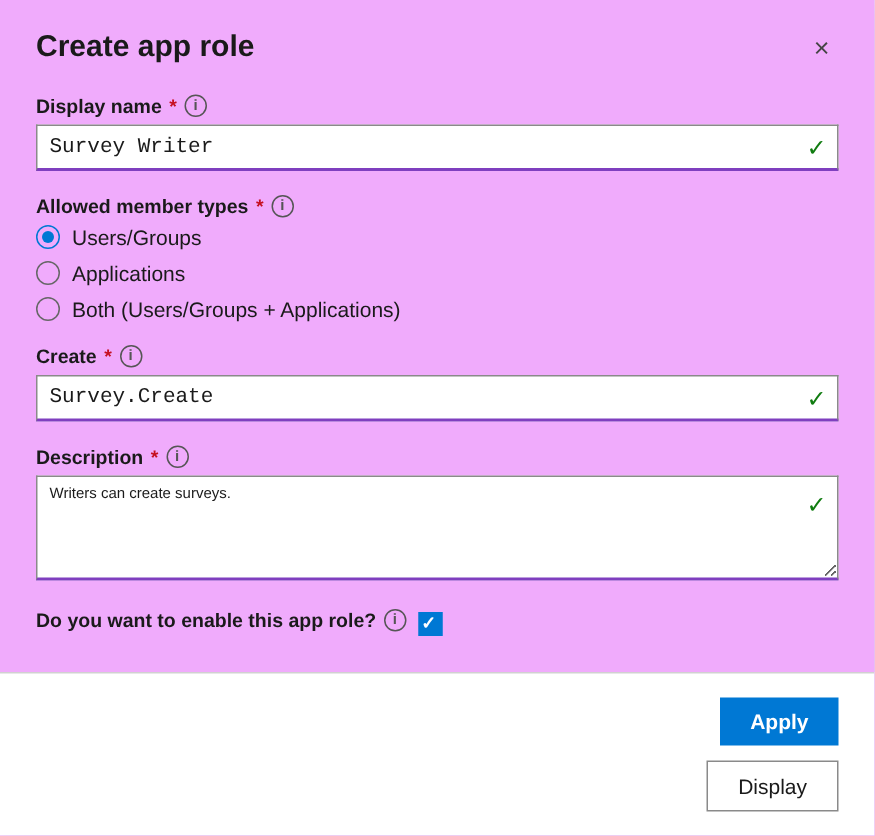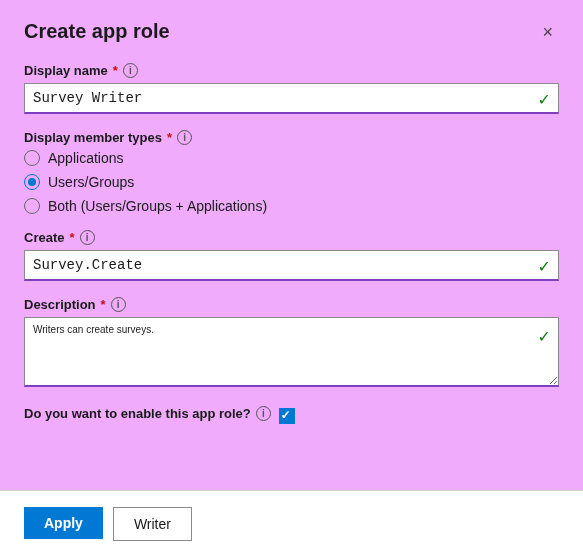--- a/index.html
+++ b/index.html
@@ -183,22 +183,23 @@
       font-size: 12px;
       top: -1px;
       left: 1px;
       font-weight: 700;
     }
     .dialog-footer {
       border-top: 1px solid #d1d1d1;
       padding: 16px 24px;
       display: flex;
       gap: 10px;
-      align-items: flex-start;
+      align-items: flex-end;
       background: #fff;
+      flex-direction: column;
     }
     .btn-apply {
       background: #0078d4;
       color: #fff;
       border: none;
       padding: 8px 20px;
       font-size: 14px;
       font-weight: 600;
       cursor: pointer;
       font-family: 'Segoe UI', sans-serif;
@@ -232,35 +233,35 @@
         <span class="info-icon">i</span>
       </div>
       <div class="input-wrapper">
         <input class="text-input" type="text" value="Survey Writer" style="">
         <span class="check-icon">✓</span>
       </div>
     </div>
 
     <div class="field-group">
       <div class="field-label">
-        <span>Display member types</span>
+        <span>Allowed member types</span>
         <span class="required-star">*</span>
         <span class="info-icon">i</span>
       </div>
       <div class="radio-group">
-        <label class="radio-item">
-          <input class="radio-input" type="radio" name="member_type" style="">
-          <span class="radio-label">Applications</span>
-        </label>
         <label class="radio-item">
           <input class="radio-input" type="radio" name="member_type" checked="" style="">
           <span class="radio-label">Users/Groups</span>
         </label>
         <label class="radio-item">
           <input class="radio-input" type="radio" name="member_type" style="">
+          <span class="radio-label">Applications</span>
+        </label>
+        <label class="radio-item">
+          <input class="radio-input" type="radio" name="member_type" style="">
           <span class="radio-label">Both (Users/Groups + Applications)</span>
         </label>
       </div>
     </div>
 
     <div class="field-group">
       <div class="field-label">
         <span>Create</span>
         <span class="required-star">*</span>
         <span class="info-icon">i</span>
@@ -290,15 +291,15 @@
       </div>
       <div class="checkbox-item">
         <input class="checkbox-input" type="checkbox" checked="" style="">
       </div>
     </div>
 
   </div>
 
   <div class="dialog-footer">
     <button class="btn-apply">Apply</button>
-    <button class="btn-cancel">Writer</button>
+    <button class="btn-cancel">Display</button>
   </div>
 </div>
 
 </body></html>

